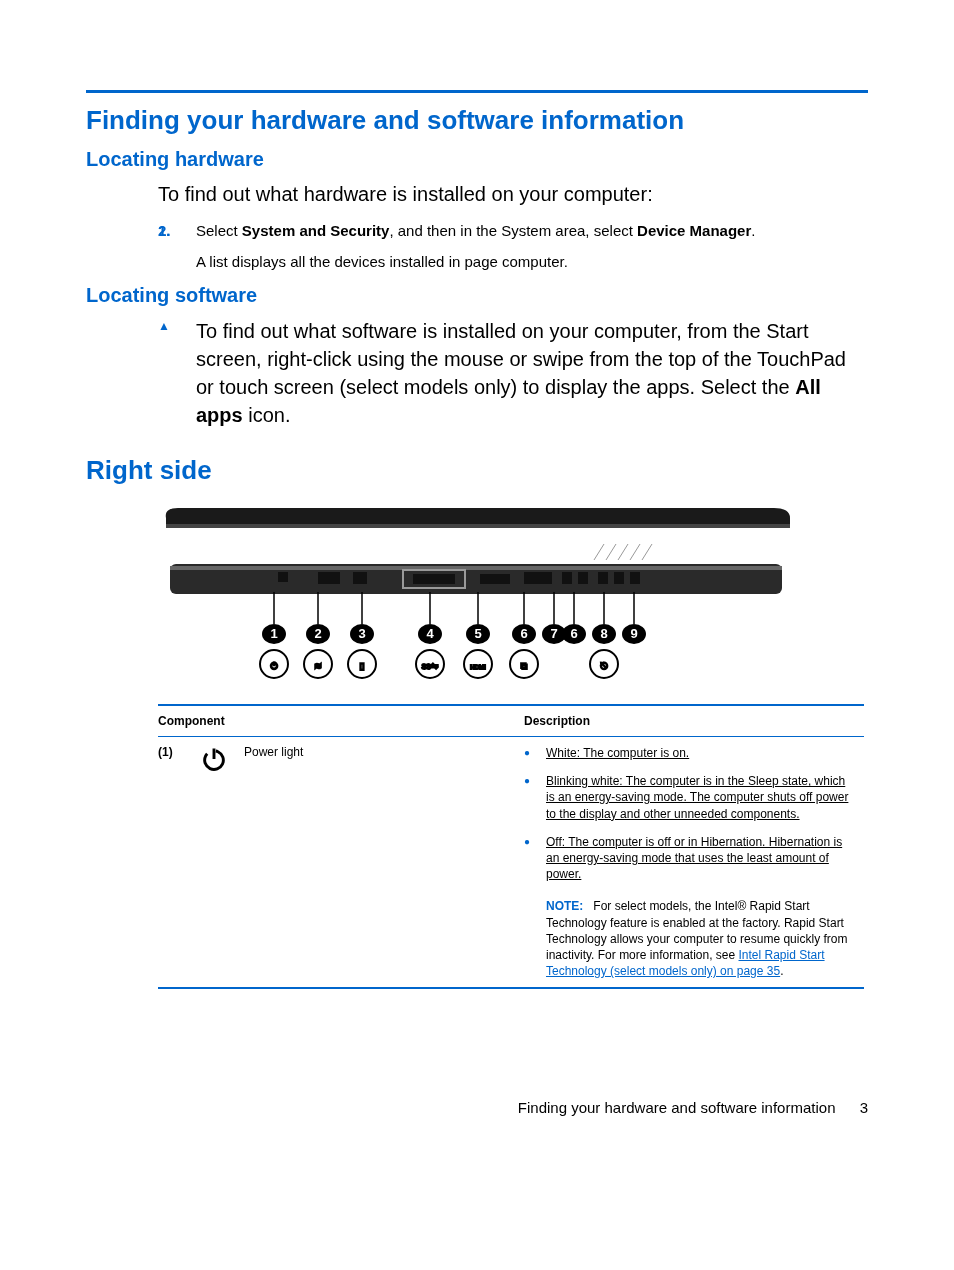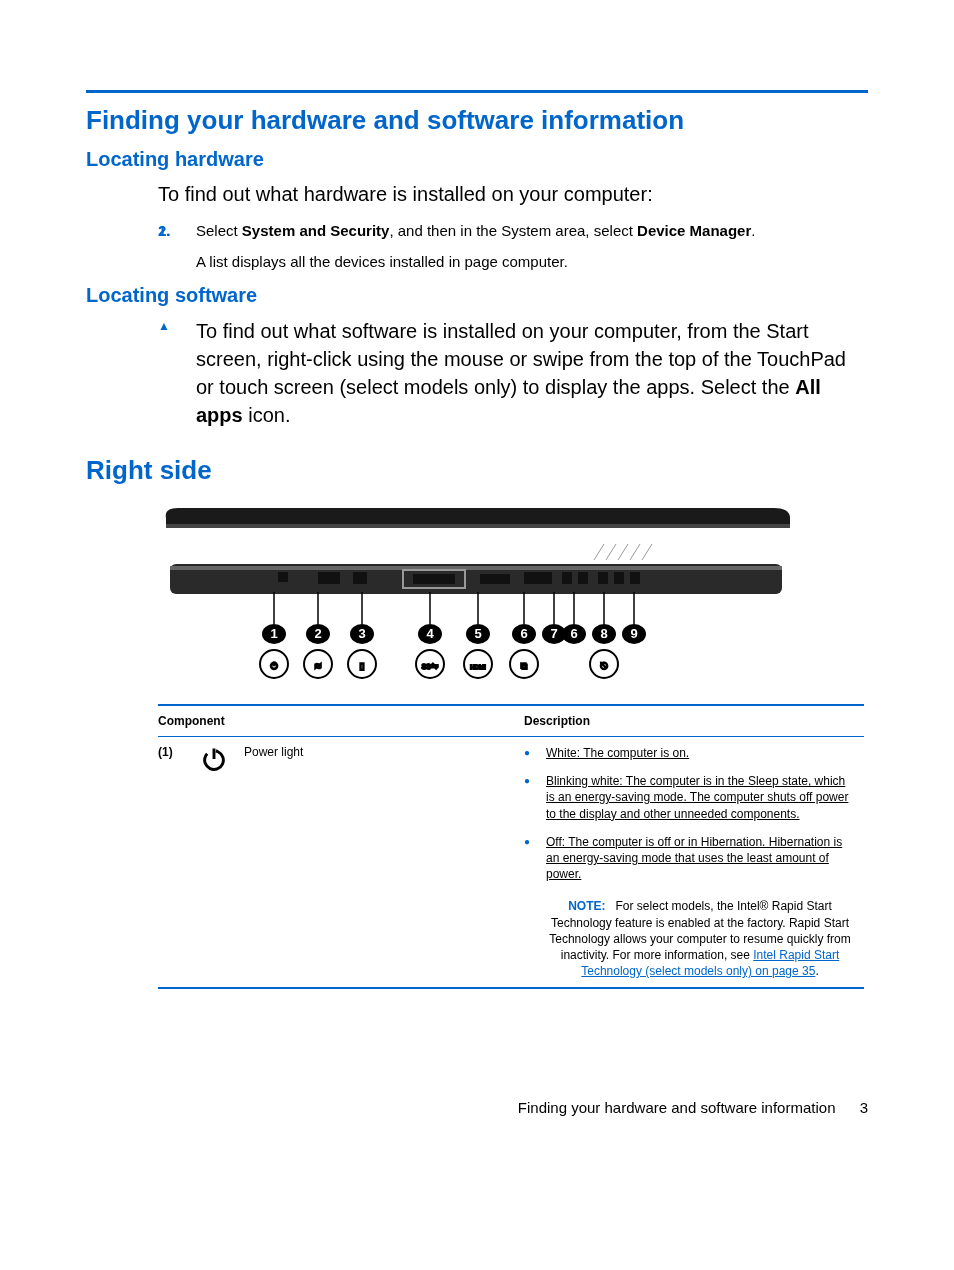--- a/index.html
+++ b/index.html
@@ -141,21 +141,20 @@
     content: "●";
     position: absolute;
     left: 0;
     top: 1px;
     color: #0066cc;
     font-size: 10px;
   }
   .note {
     margin: 16px 0 0 22px;
     line-height: 1.35;
-    text-align: center;
   }
   .note-label { color: #0066cc; font-weight: bold; }
   a.xref { color: #0066cc; text-decoration: underline; }
 
   .power-icon-svg { width: 28px; height: 28px; }
 
   .footer {
     margin-top: 110px;
     text-align: right;
     font-size: 15px;

